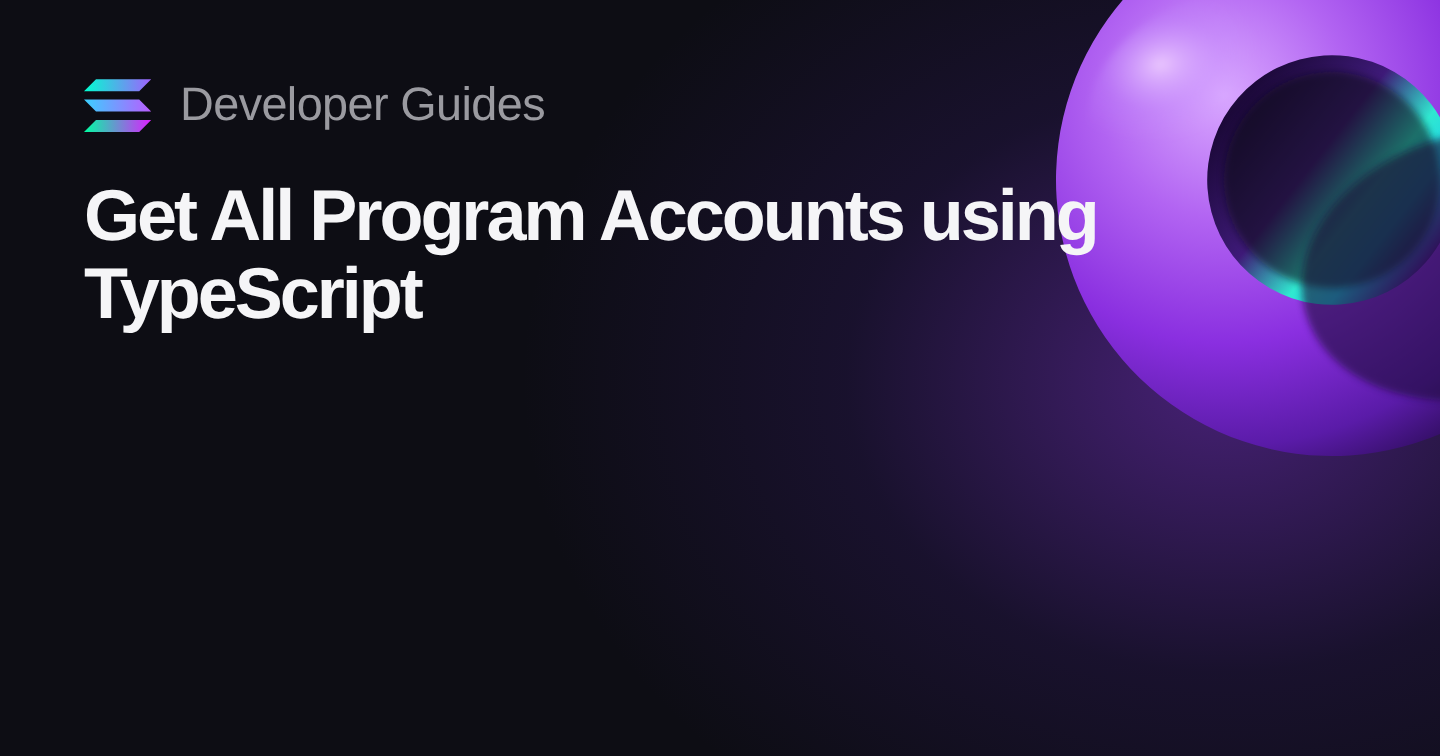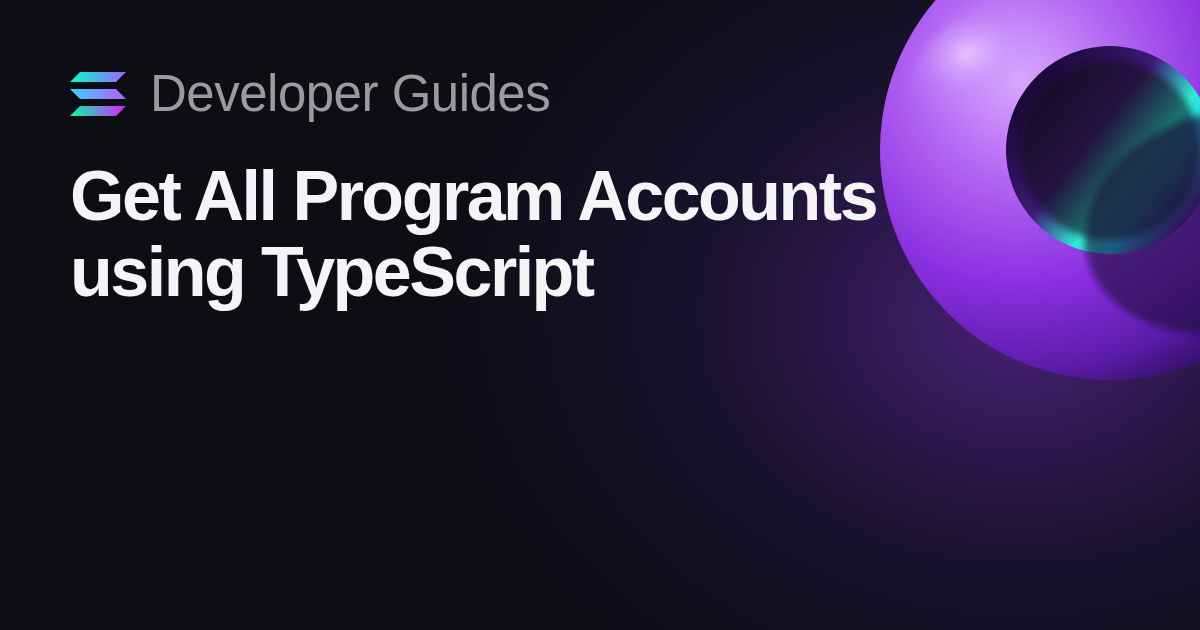--- a/index.html
+++ b/index.html
@@ -26,27 +26,27 @@
     right: 260px;
   }
   .header-row {
     display: flex;
     align-items: center;
     gap: 24px;
     margin-bottom: 36px;
   }
   .logo { width: 56px; height: 48px; flex-shrink: 0; }
   .subtitle {
-    font-size: 51px;
+    font-size: 39px;
     font-weight: 400;
     color: #9a9aa0;
     letter-spacing: -0.5px;
   }
   .title {
-    font-size: 70px;
+    font-size: 60px;
     font-weight: 600;
     line-height: 1.08;
     letter-spacing: -2.5px;
     color: #f5f5f7;
   }
 </style>
 </head>
 <body>
 
 <div class="torus-wrap">

